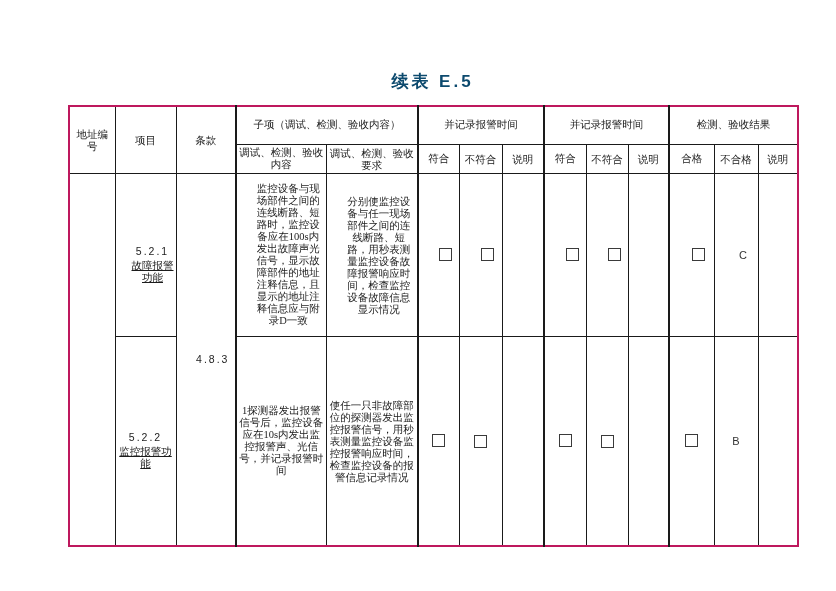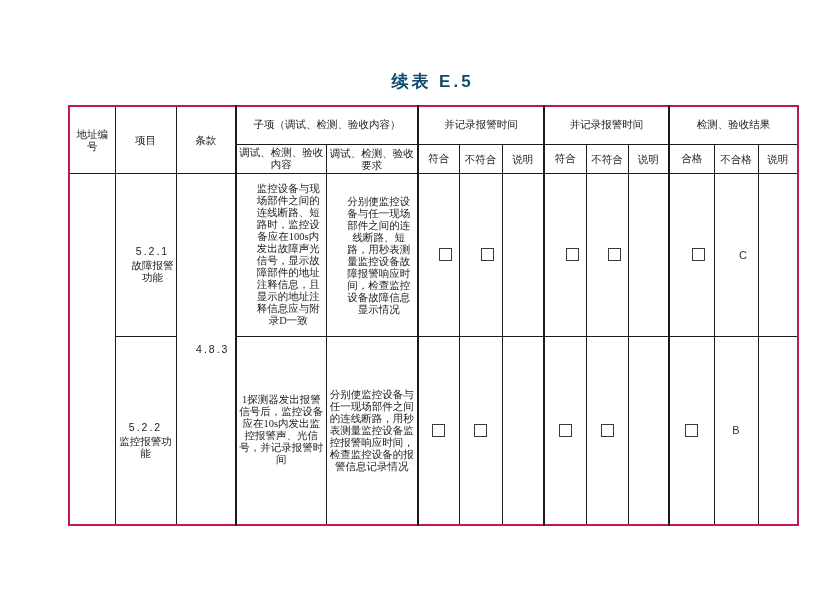--- a/index.html
+++ b/index.html
@@ -37,33 +37,33 @@
     font-size: 10.5px;
     line-height: 12px;
     color: #1c1c1c;
     padding: 2px;
     overflow: hidden;
   }
   .bl2 { border-left-width: 2px !important; font-family: Liberation Serif, serif; }
   .hrow1 th { height: 38px; font-size: 11px; }
   .hrow2 th { height: 29px; font-size: 10.5px; }
   tr.brow1 > td { height: 163px; padding-left: 16px; }
-  tr.brow2 > td { height: 189px; }
+  tr.brow2 > td { height: 210px; }
 
   td.txtcell {
     text-align: left;
     vertical-align: middle;
     padding: 3px 3px;
     font-size: 10.3px;
     line-height: 11.5px;
     letter-spacing: 0px;
     word-break: break-all;
   }
   .item-no { display: block; letter-spacing: 2px; margin-bottom: 2px; margin-top: 19px; }
-  .item-name { display: block; }
+  .item-name { display: block; text-decoration: underline; }
   .clause-no { letter-spacing: 2px; }
 
   .cb {
     display: inline-block;
     width: 13px; height: 13px;
     border: 1px solid #3a3a3a;
     background: #fff;
     vertical-align: middle;
   }
   .grade { font-size: 11px; color: #333; }
@@ -137,21 +137,21 @@
         <td class="bl2"><span class="cb"></span></td>
         <td><span class="grade">C</span></td>
         <td></td>
       </tr>
       <tr class="brow2">
         <td>
           <span class="item-no">5.2.2</span>
           <span class="item-name">监控报警功能</span>
         </td>
         <td class="txtcell bl2">1探测器发出报警信号后，监控设备应在10s内发出监控报警声、光信号，并记录报警时间</td>
-        <td class="txtcell">分别使监控设备与任一现场部件之间的连线断路，用秒表测量监控设备监控报警响应时间，检查监控设备的报警信息记录情况</td>
+        <td class="txtcell">使任一只非故障部位的探测器发出监控报警信号，用秒表测量监控设备监控报警响应时间，检查监控设备的报警信息记录情况</td>
         <td class="bl2"><span class="cb"></span></td>
         <td><span class="cb"></span></td>
         <td></td>
         <td class="bl2"><span class="cb"></span></td>
         <td><span class="cb"></span></td>
         <td></td>
         <td class="bl2"><span class="cb"></span></td>
         <td><span class="grade">B</span></td>
         <td></td>
       </tr>

